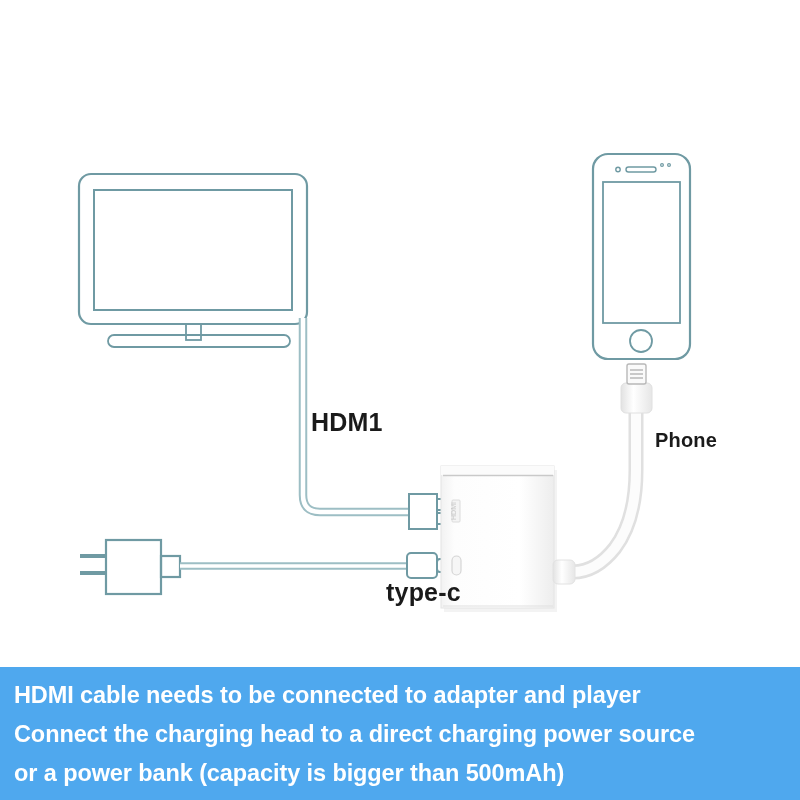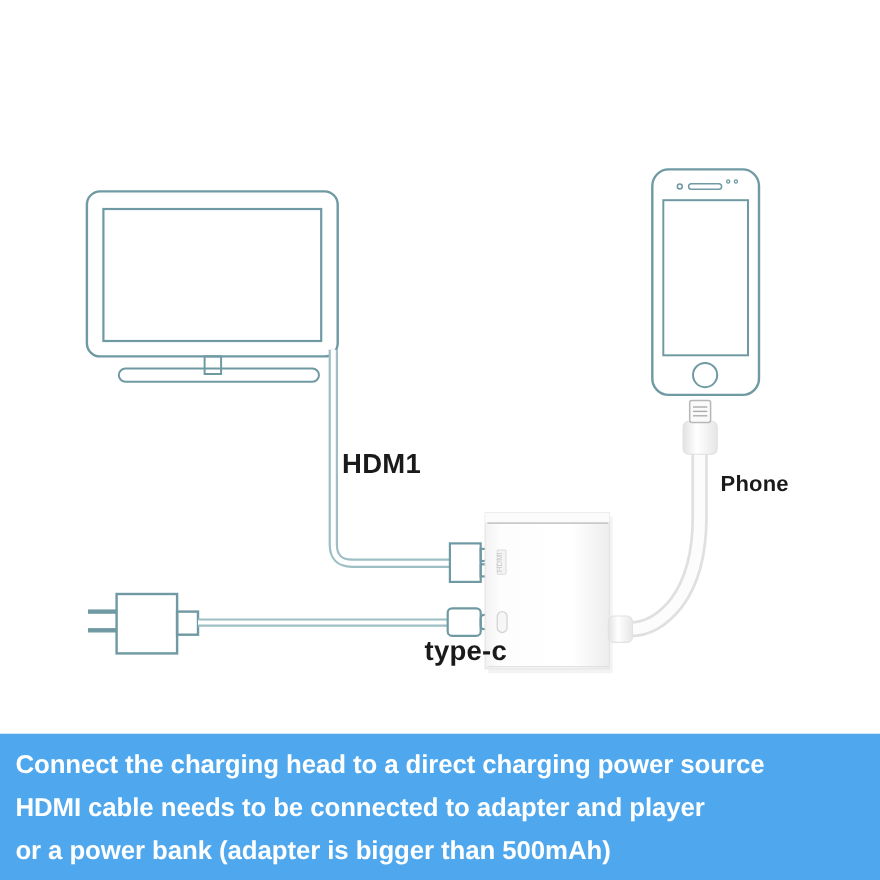--- a/index.html
+++ b/index.html
@@ -196,18 +196,18 @@
     </g>
   </svg>
 
   <div class="lbl" id="label-hdmi">HDM1</div>
 
   <div class="lbl" id="label-typec">type-c</div>
 
   <div class="lbl" id="label-phone">Phone</div>
 
   <div id="caption-banner">
+    <div class="cap-line">HDMI cable needs to be connected to adapter and player</div>
     <div class="cap-line">Connect the charging head to a direct charging power source</div>
-    <div class="cap-line">HDMI cable needs to be connected to adapter and player</div>
-    <div class="cap-line">or a power bank (adapter is bigger than 500mAh)</div>
+    <div class="cap-line">or a power bank (capacity is bigger than 500mAh)</div>
   </div>
 
 </div>
 
 </body></html>

